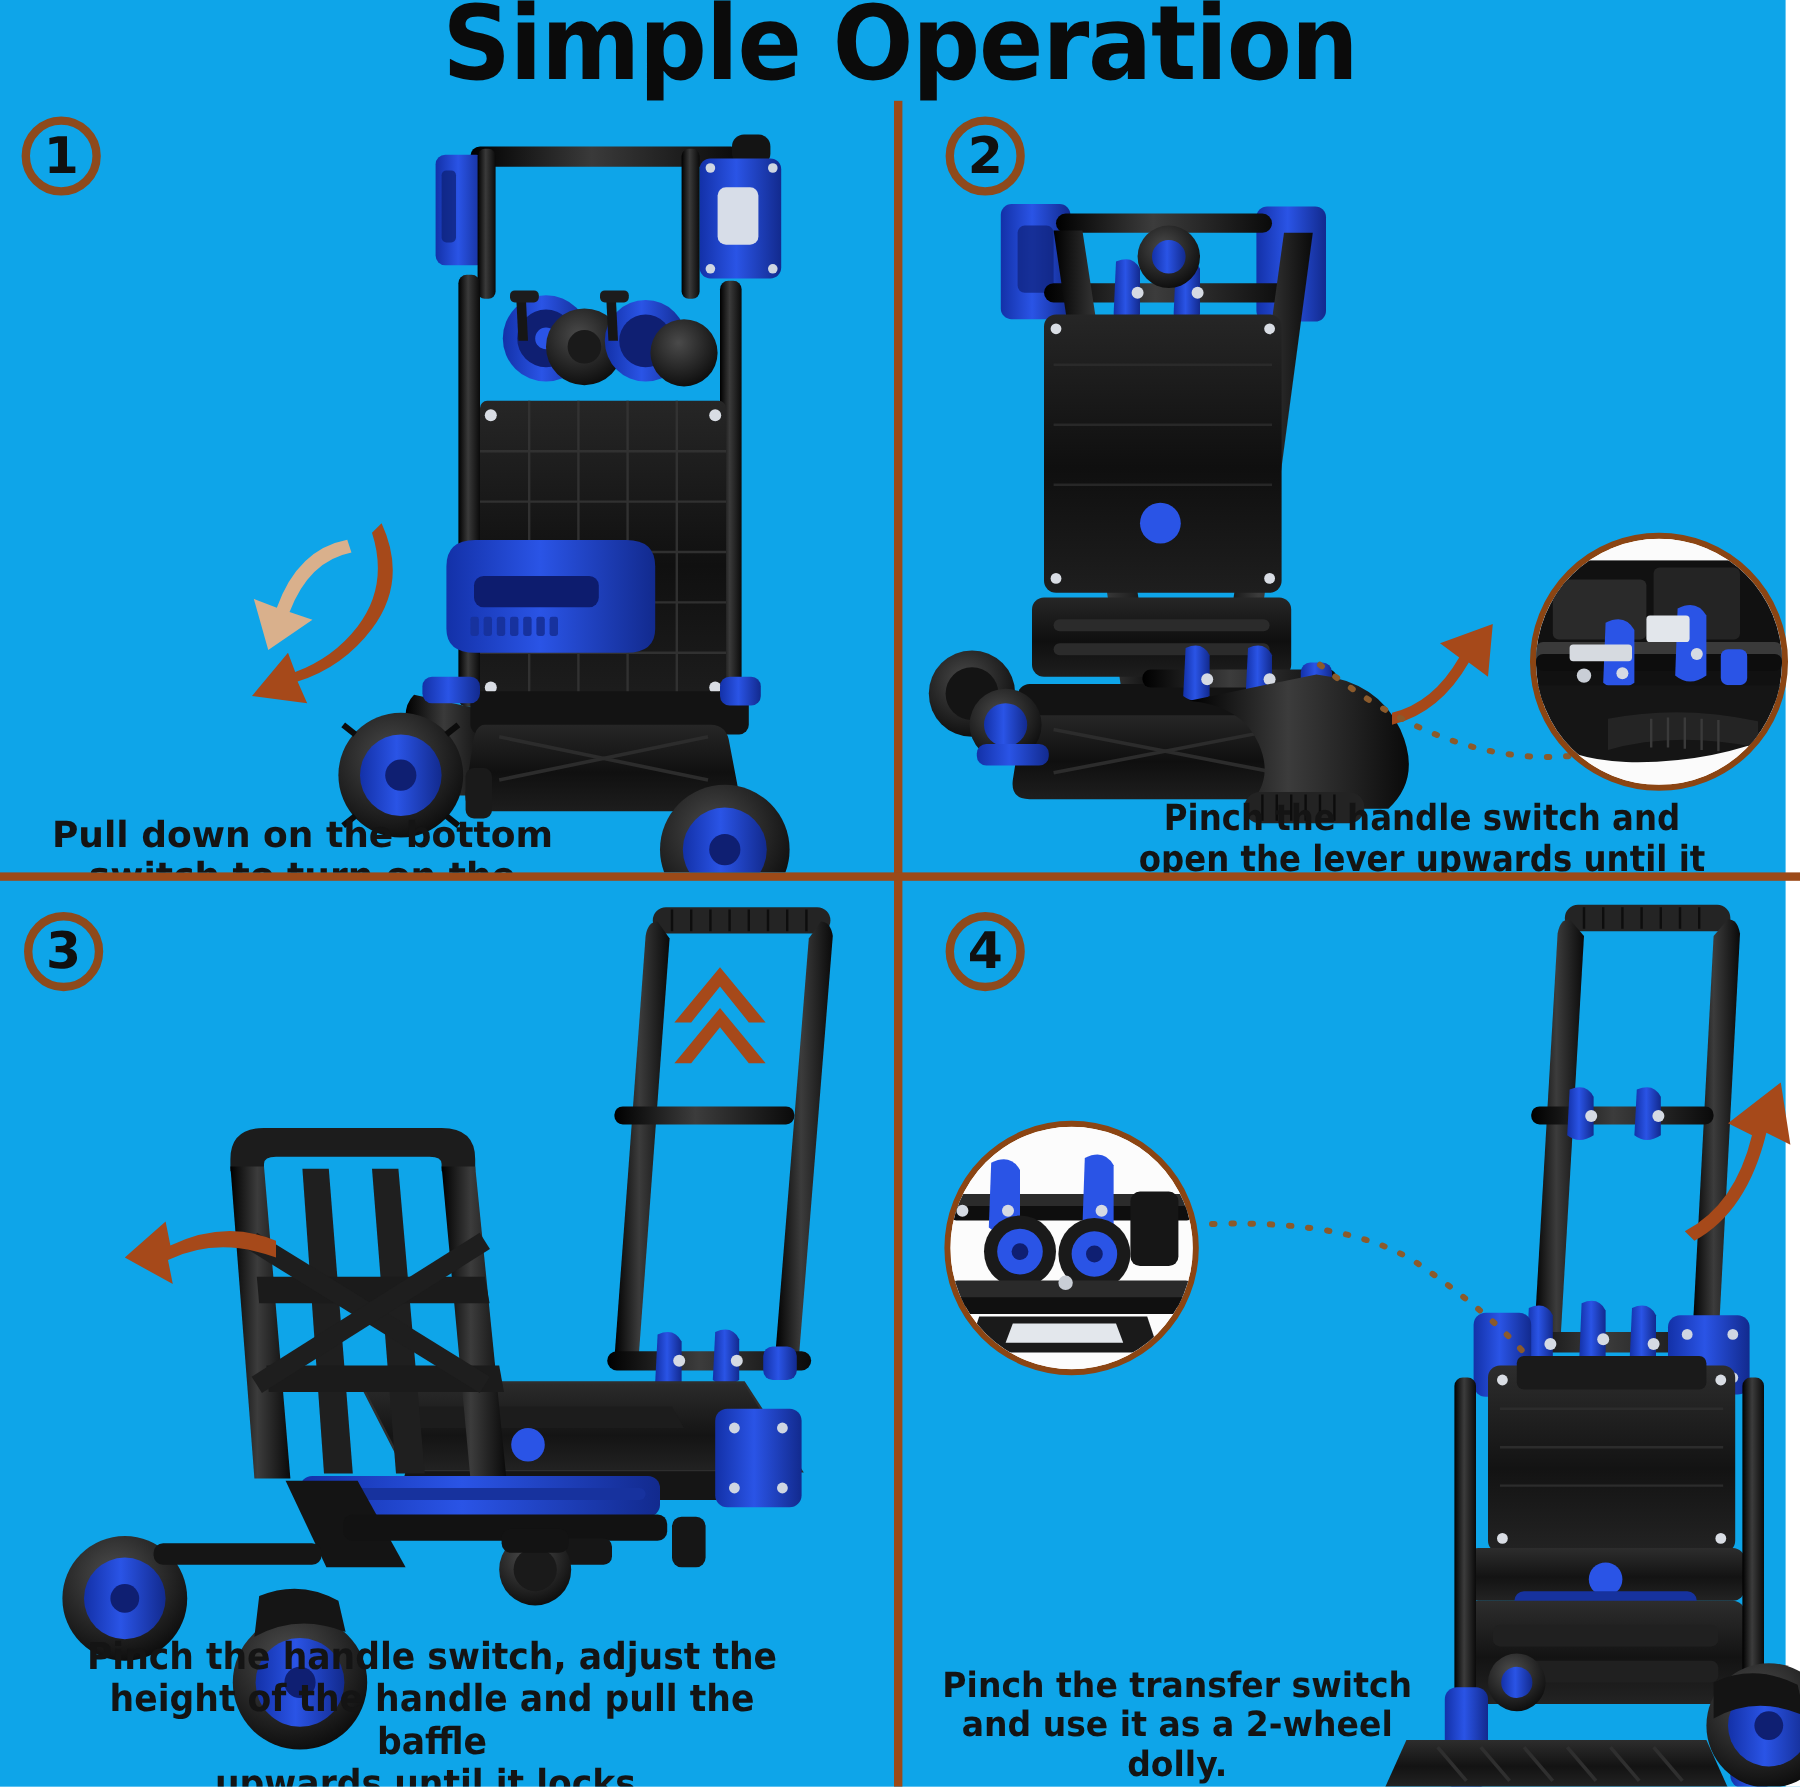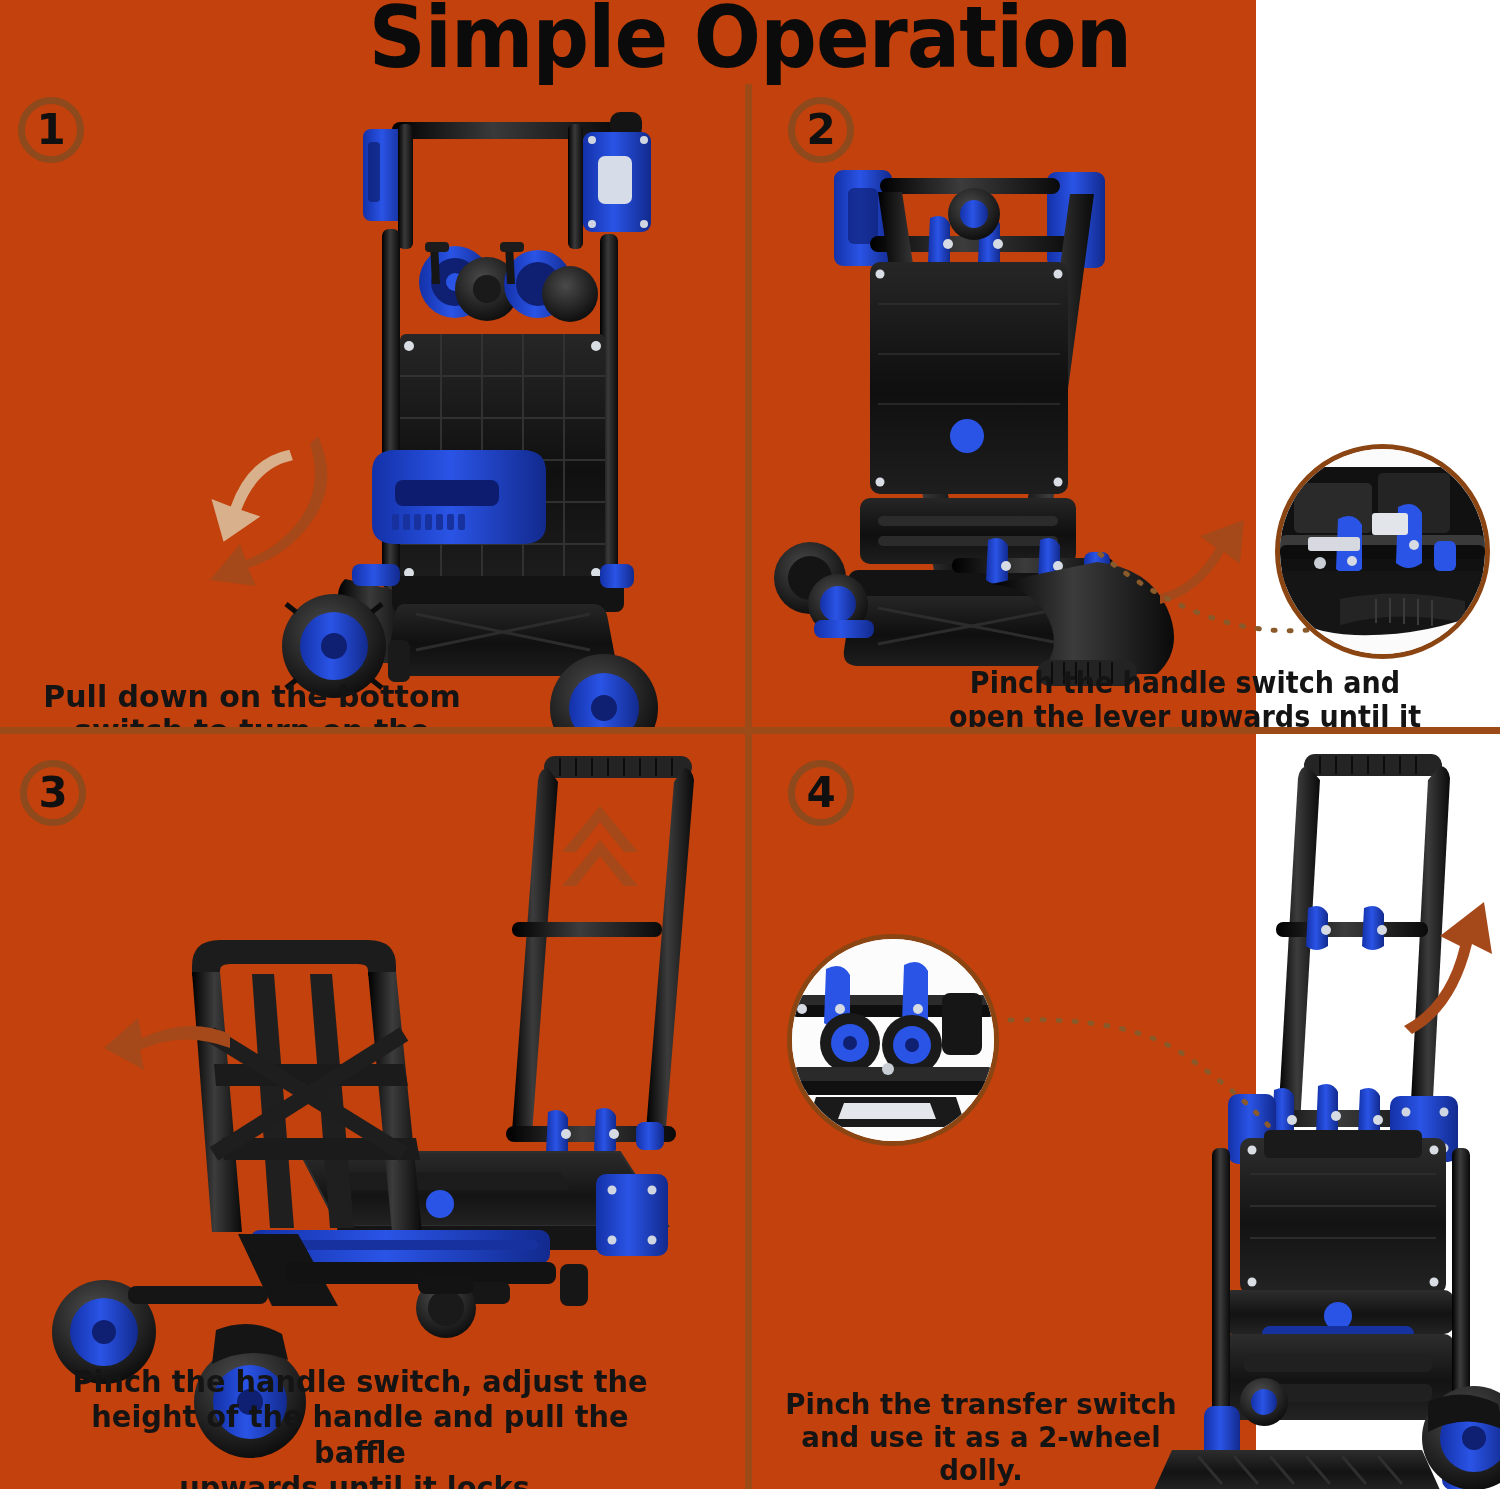--- a/index.html
+++ b/index.html
@@ -3,21 +3,21 @@
 <meta charset="utf-8">
 <style>
   html,body{margin:0;padding:0;}
   body{
     width:1500px;height:1489px;
     background:#ffffff;
     font-family:"DejaVu Sans","Liberation Sans",sans-serif;
     overflow:hidden;
     position:relative;
   }
-  .page{position:relative;width:1256px;height:1489px;background:#c2410c;text-decoration:underline;}
+  .page{position:relative;width:1488px;height:1489px;background:#0ea5e9;text-decoration:underline;}
 
   
   .title{
     position:absolute;left:0;top:-6px;width:1500px;
     text-align:center;
     font-family:"DejaVu Sans","Liberation Sans",sans-serif;
     font-weight:bold;
     font-size:86px;
     letter-spacing:-1px;
     color:#0b0b0b;

